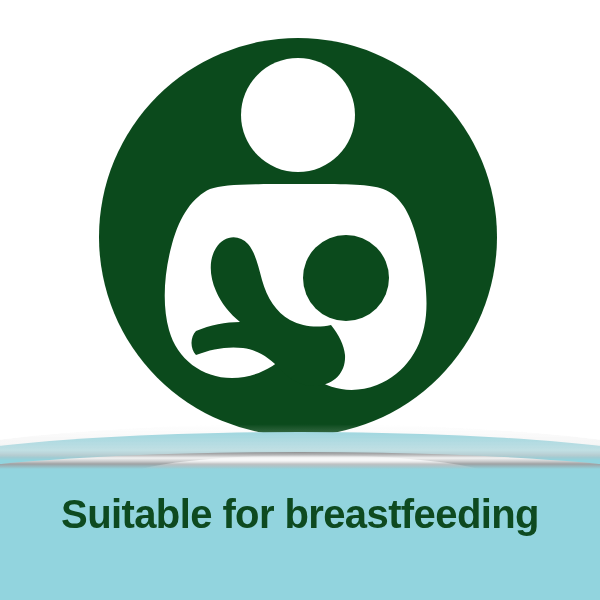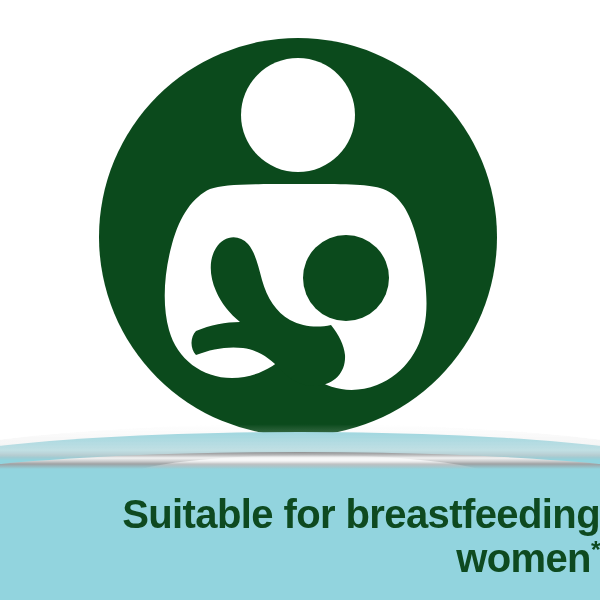--- a/index.html
+++ b/index.html
@@ -116,21 +116,21 @@
     pointer-events: none;
   }
 
   
   .caption {
     position: absolute;
     left: 0;
     top: 492px;
     width: 600px;
     z-index: 10;
-    text-align: right;
+    text-align: center;
     color: #0e4a20;
     font-family: "Liberation Sans", sans-serif;
     font-weight: 700;
     font-size: 40px;
     line-height: 44px;
     letter-spacing: -0.6px;
   }
   .caption .line { display: block; white-space: nowrap; }
   .caption sup {
     font-size: 0.62em;
@@ -186,16 +186,15 @@
 
   <div class="panel-bottom">
     <div class="panel-bottom-fill"></div>
   </div>
   <div class="rim"></div>
   <div class="rim-core"></div>
   <div class="rim-highlight"></div>
 
   <div class="caption">
     <span class="line">Suitable for breastfeeding</span>
-    <span class="line"><span>women</span><sup>*</sup></span>
   </div>
 
 </div>
 
 </body></html>

